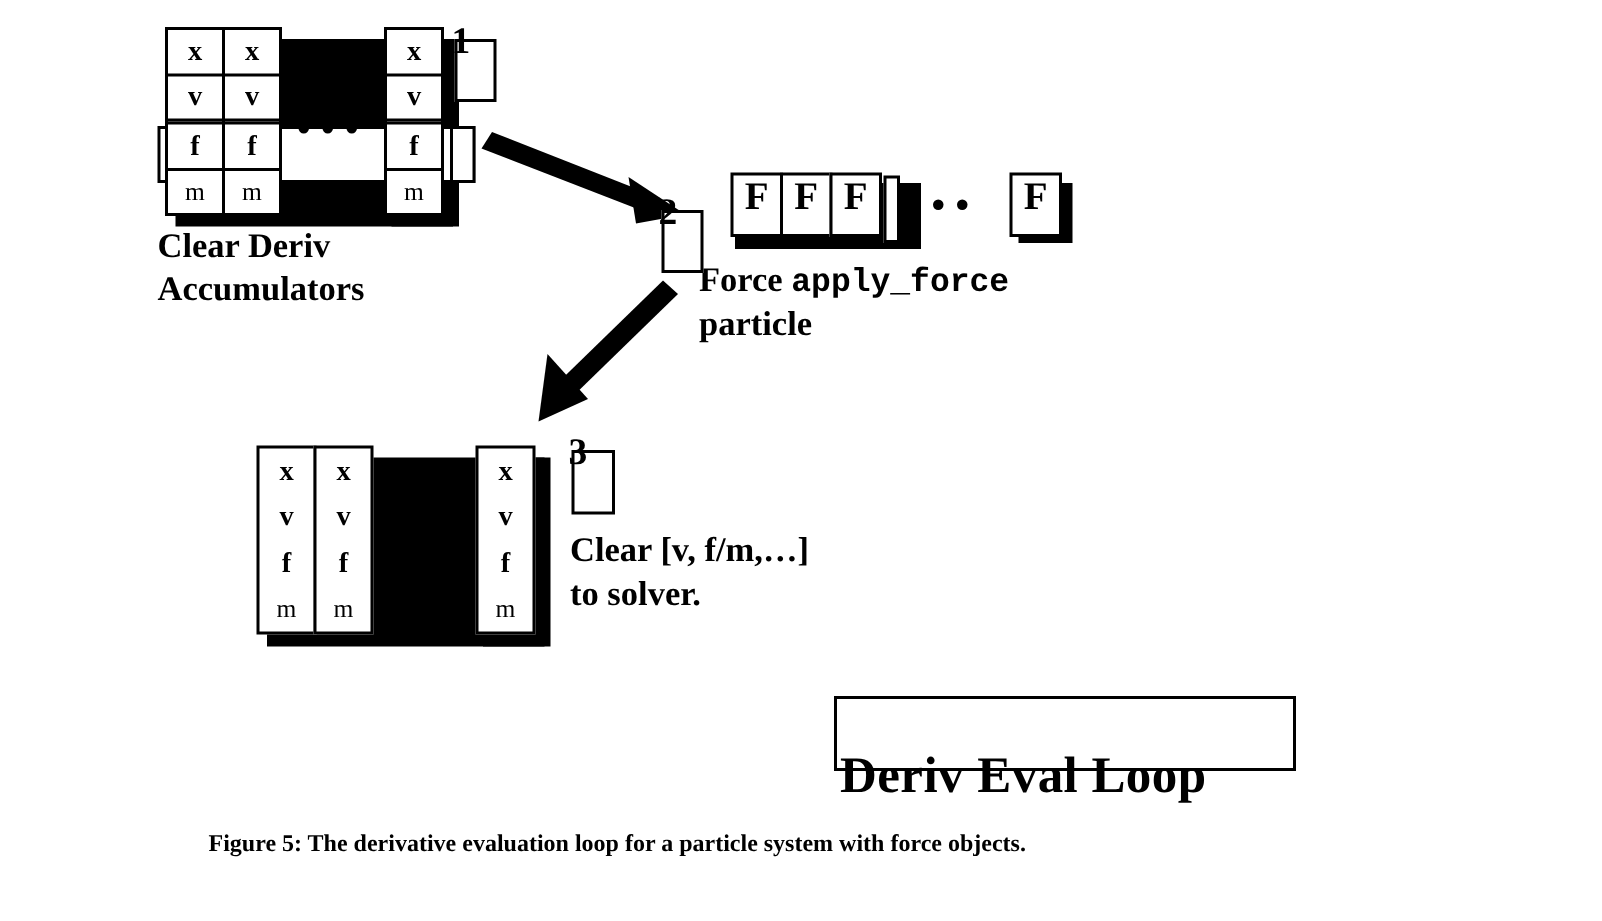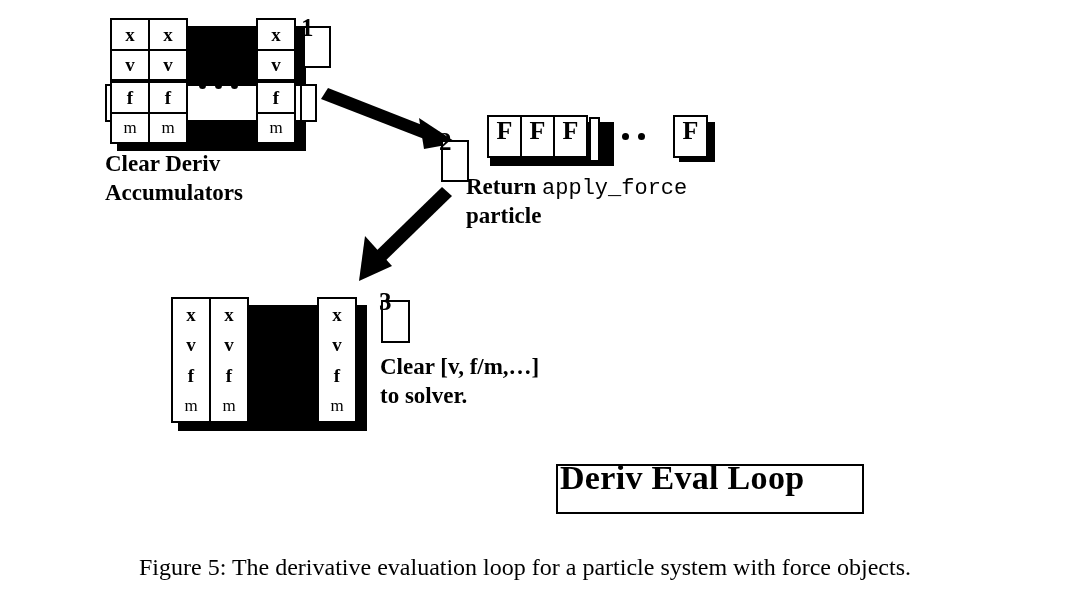--- a/index.html
+++ b/index.html
@@ -121,48 +121,50 @@
   .label {
     position: absolute;
     font-weight: bold;
     font-size: 23px;
     line-height: 1.24;
     white-space: pre-line;
     z-index: 8;
   }
   .mono {
     font-family: "Liberation Mono", "DejaVu Sans Mono", monospace;
-    font-weight: normal;
+    font-weight: bold;
     font-size: 22px;
   }
 
   
   .title-plate {
     position: absolute;
     box-sizing: border-box;
     border: 2px solid #000000;
     background: #ffffff;
     z-index: 4;
   }
   .title-text {
     position: absolute;
     font-weight: bold;
     font-size: 34px;
     line-height: 1;
     letter-spacing: 0.3px;
     white-space: nowrap;
     z-index: 7;
+    margin-top: 40px;
   }
 
   .figcaption {
     position: absolute;
-    font-size: 24px;
+    font-size: 16px;
     line-height: 1.2;
     white-space: nowrap;
     z-index: 8;
+    font-weight: bold;
   }
 
   svg.arrow-layer {
     position: absolute;
     left: 0; top: 0;
     width: 1068px;
     height: 614px;
     z-index: 7;
     pointer-events: none;
   }
@@ -226,21 +228,21 @@
       <i></i>
       <i></i>
   </div>
 
   <div class="fcard" style="left:673px; top:115px; width:35px; height:43px;">F</div>
 
   <div class="step" style="left:441px; top:140px; width:28px; height:42px;">
     <span class="num">2</span>
   </div>
 
-  <div class="label" style="left:466px; top:173px;"><span>Return </span><span class="mono">apply_force</span><br><span>particle</span></div>
+  <div class="label" style="left:466px; top:173px;"><span>Force </span><span class="mono">apply_force</span><br><span>particle</span></div>
 
   <div class="shadow-block" style="left:178px; top:305px; width:185px; height:126px;"></div>
   <div class="shadow-block" style="left:322px; top:305px; width:45px; height:126px;"></div>
 
   <div class="particle" style="left:171px; top:297px; width:40px; height:126px;">
     <div class="cell">x</div>
     <div class="cell">v</div>
     <div class="cell">f</div>
     <div class="cell m">m</div>
   </div>

